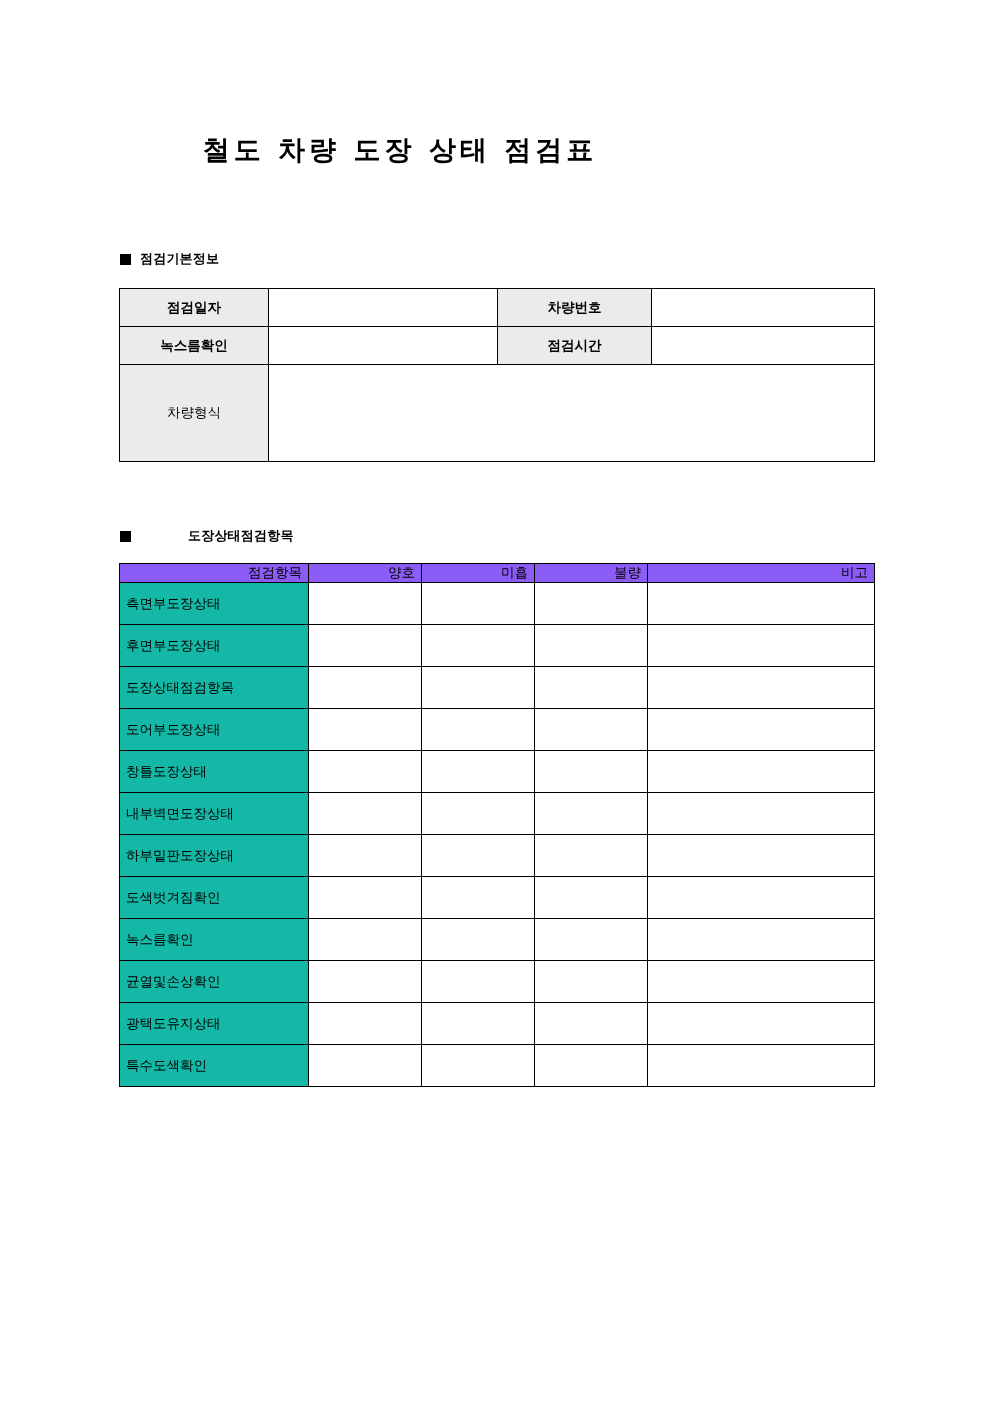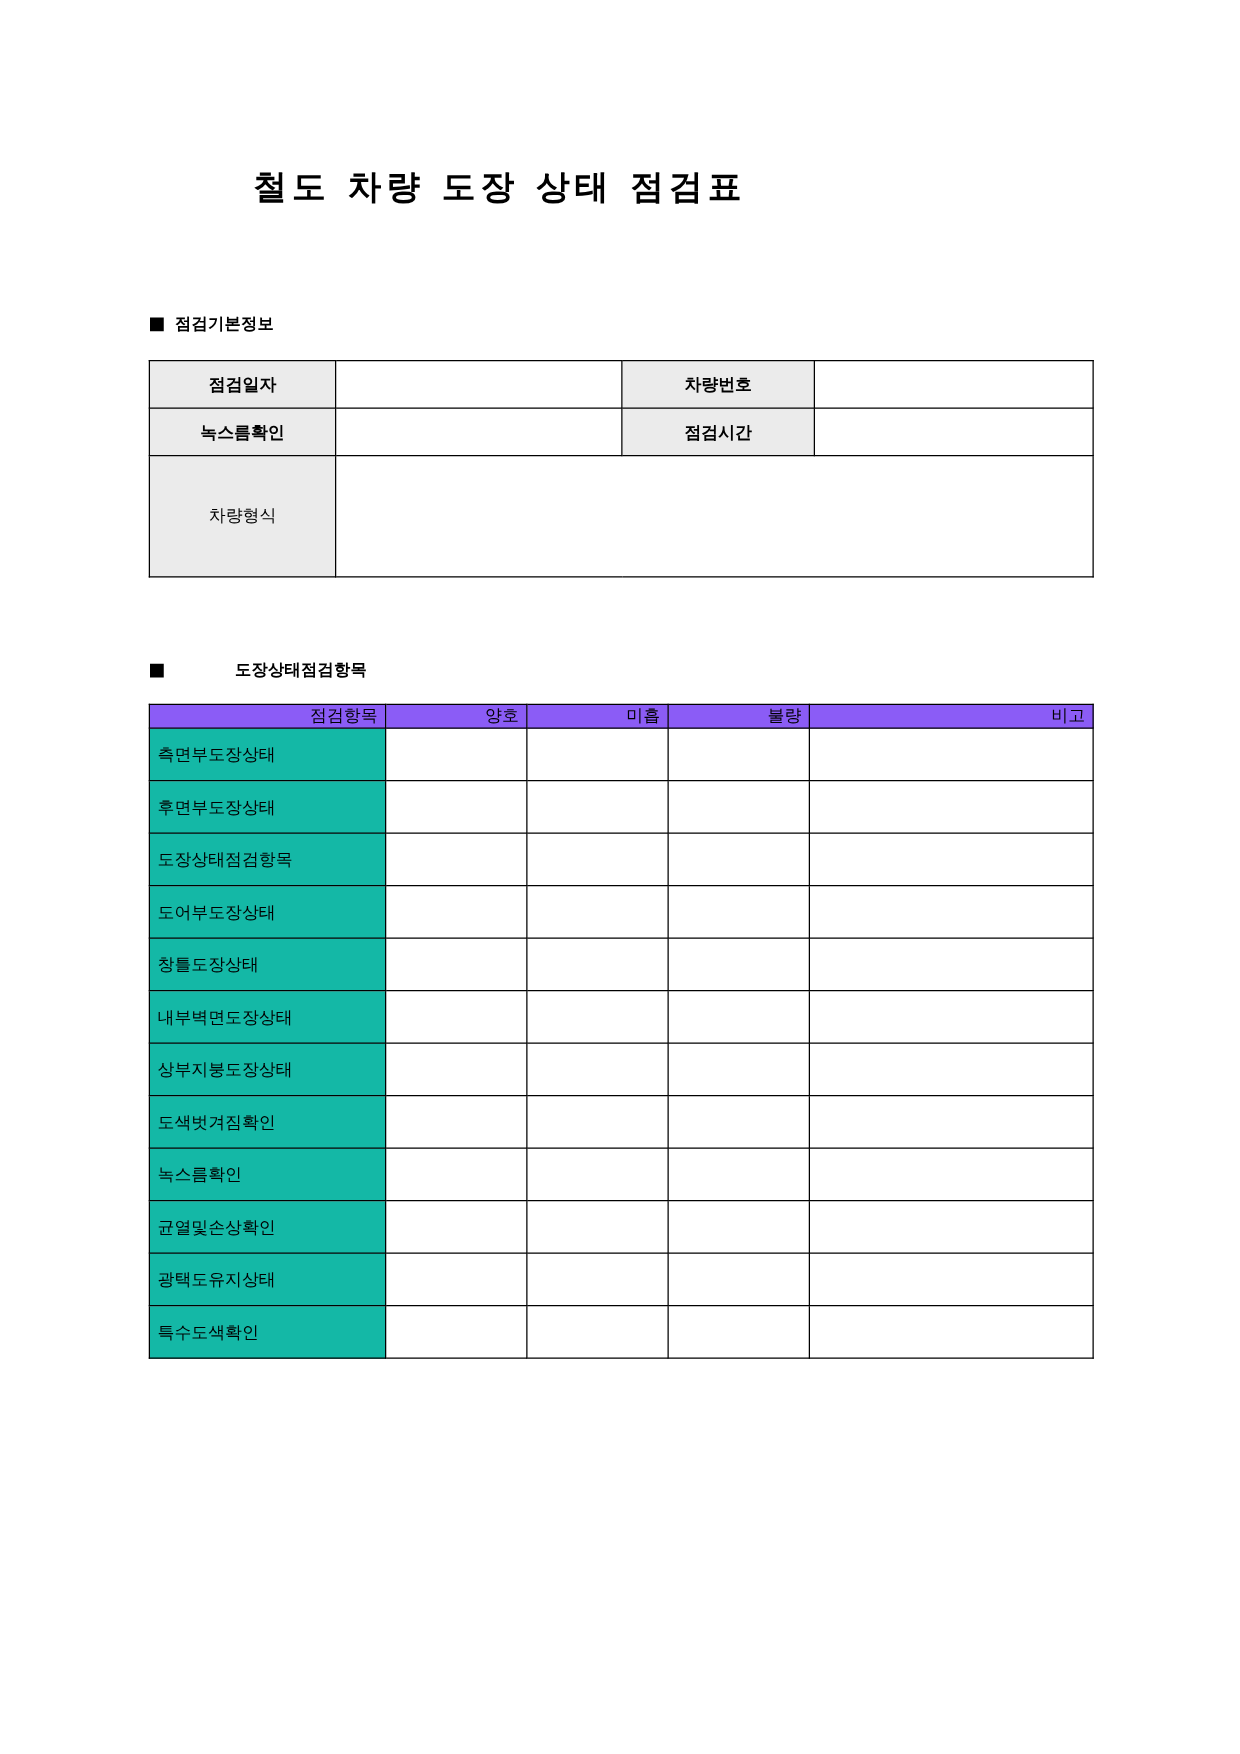--- a/index.html
+++ b/index.html
@@ -214,21 +214,21 @@
         <td class="cell-blank"></td>
       </tr>
       <tr>
         <td class="cell-item">내부벽면도장상태</td>
         <td class="cell-blank"></td>
         <td class="cell-blank"></td>
         <td class="cell-blank"></td>
         <td class="cell-blank"></td>
       </tr>
       <tr>
-        <td class="cell-item">상부지붕도장상태</td>
+        <td class="cell-item">하부밑판도장상태</td>
         <td class="cell-blank"></td>
         <td class="cell-blank"></td>
         <td class="cell-blank"></td>
         <td class="cell-blank"></td>
       </tr>
       <tr>
         <td class="cell-item">도색벗겨짐확인</td>
         <td class="cell-blank"></td>
         <td class="cell-blank"></td>
         <td class="cell-blank"></td>

